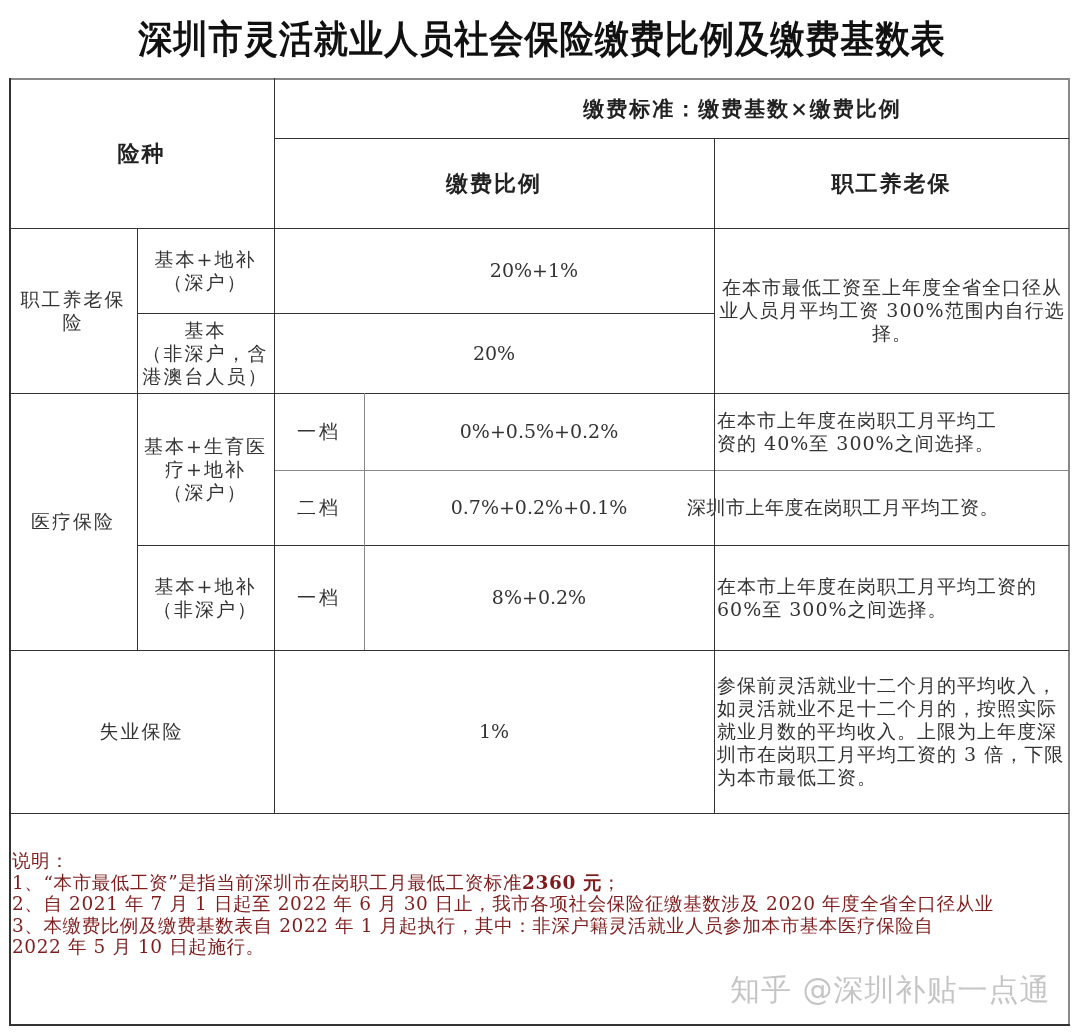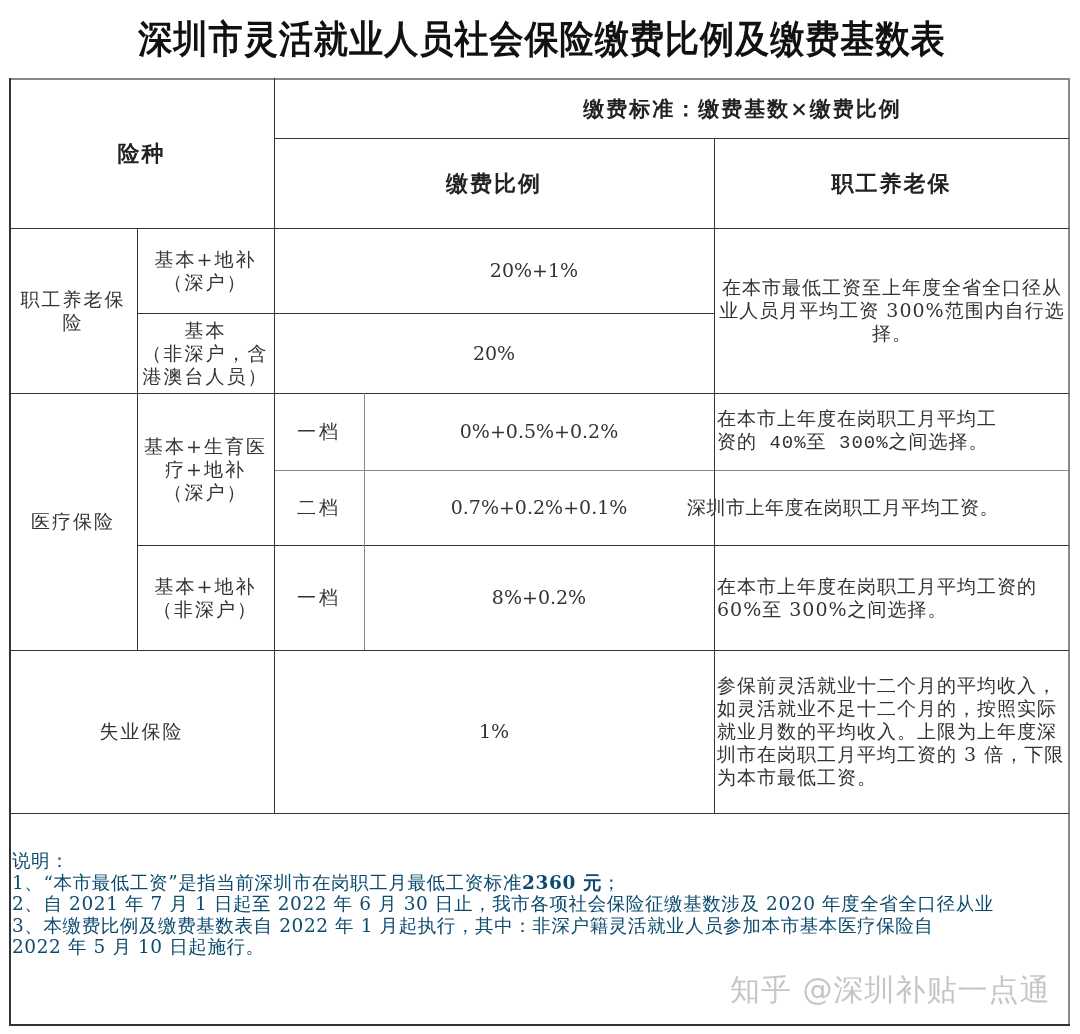--- a/index.html
+++ b/index.html
@@ -18,21 +18,21 @@
     position: absolute; box-sizing: border-box;
     display: flex; align-items: center; justify-content: center;
     text-align: center; font-size: 19px; line-height: 23px; color: #333;
   }
   .left { justify-content: flex-start; text-align: left; padding-left: 3px; padding-right: 2px; letter-spacing: 1px; }
   .hdr { font-size: 22px; font-weight: bold; color: #222; letter-spacing: 2px; }
   .line { position: absolute; background: #333; }
   .gline { position: absolute; background: #888; }
   .notes {
     position: absolute; left: 12px; top: 850px; width: 1056px;
-    font-size: 18.5px; line-height: 21.5px; color: #0c4a6e; letter-spacing: 0.6px;
+    font-size: 18.5px; line-height: 21.5px; color: #7f1d1d; letter-spacing: 0.6px;
   }
   .notes div { white-space: nowrap; }
   .notes b { font-weight: bold; }
   .watermark {
     position: absolute; left: 730px; top: 970px; font-size: 30px;
     color: rgba(150,150,150,0.55); font-family: "DejaVu Sans", "Liberation Sans", sans-serif;
     letter-spacing: 1px;
   }
 </style>
 </head>
@@ -65,21 +65,21 @@
   <div class="cell left" style="left:714px;top:228px;width:355px;height:165px;text-align:center;">在本市最低工资至上年度全省全口径从业人员月平均工资 300%范围内自行选择。</div>
 
   <div class="cell" style="left:9px;top:393px;width:128px;height:257px;letter-spacing:2px;">医疗保险</div>
   <div class="cell" style="left:137px;top:393px;width:137px;height:152px;flex-direction:column;letter-spacing:2px;">
     <span>基本+生育医</span>
     <span>疗+地补</span>
     <span>（深户）</span>
   </div>
   <div class="cell" style="left:274px;top:393px;width:90px;height:77px;letter-spacing:3px;">一档</div>
   <div class="cell" style="left:364px;top:393px;width:350px;height:77px;">0%+0.5%+0.2%</div>
-  <div class="cell left" style="left:714px;top:393px;width:288px;height:77px;font-family:Liberation Mono, monospace;">在本市上年度在岗职工月平均工资的 40%至 300%之间选择。</div>
+  <div class="cell left" style="left:714px;top:393px;width:288px;height:77px;">在本市上年度在岗职工月平均工资的 40%至 300%之间选择。</div>
 
   <div class="cell" style="left:274px;top:470px;width:90px;height:75px;letter-spacing:3px;">二档</div>
   <div class="cell" style="left:364px;top:470px;width:350px;height:75px;">0.7%+0.2%+0.1%</div>
   <div class="cell left" style="left:684px;top:470px;width:355px;height:75px;white-space:nowrap;letter-spacing:0.5px;">深圳市上年度在岗职工月平均工资。</div>
 
   <div class="cell" style="left:137px;top:545px;width:137px;height:105px;flex-direction:column;letter-spacing:2px;">
     <span>基本+地补</span>
     <span>（非深户）</span>
   </div>
   <div class="cell" style="left:274px;top:545px;width:90px;height:105px;letter-spacing:3px;">一档</div>

